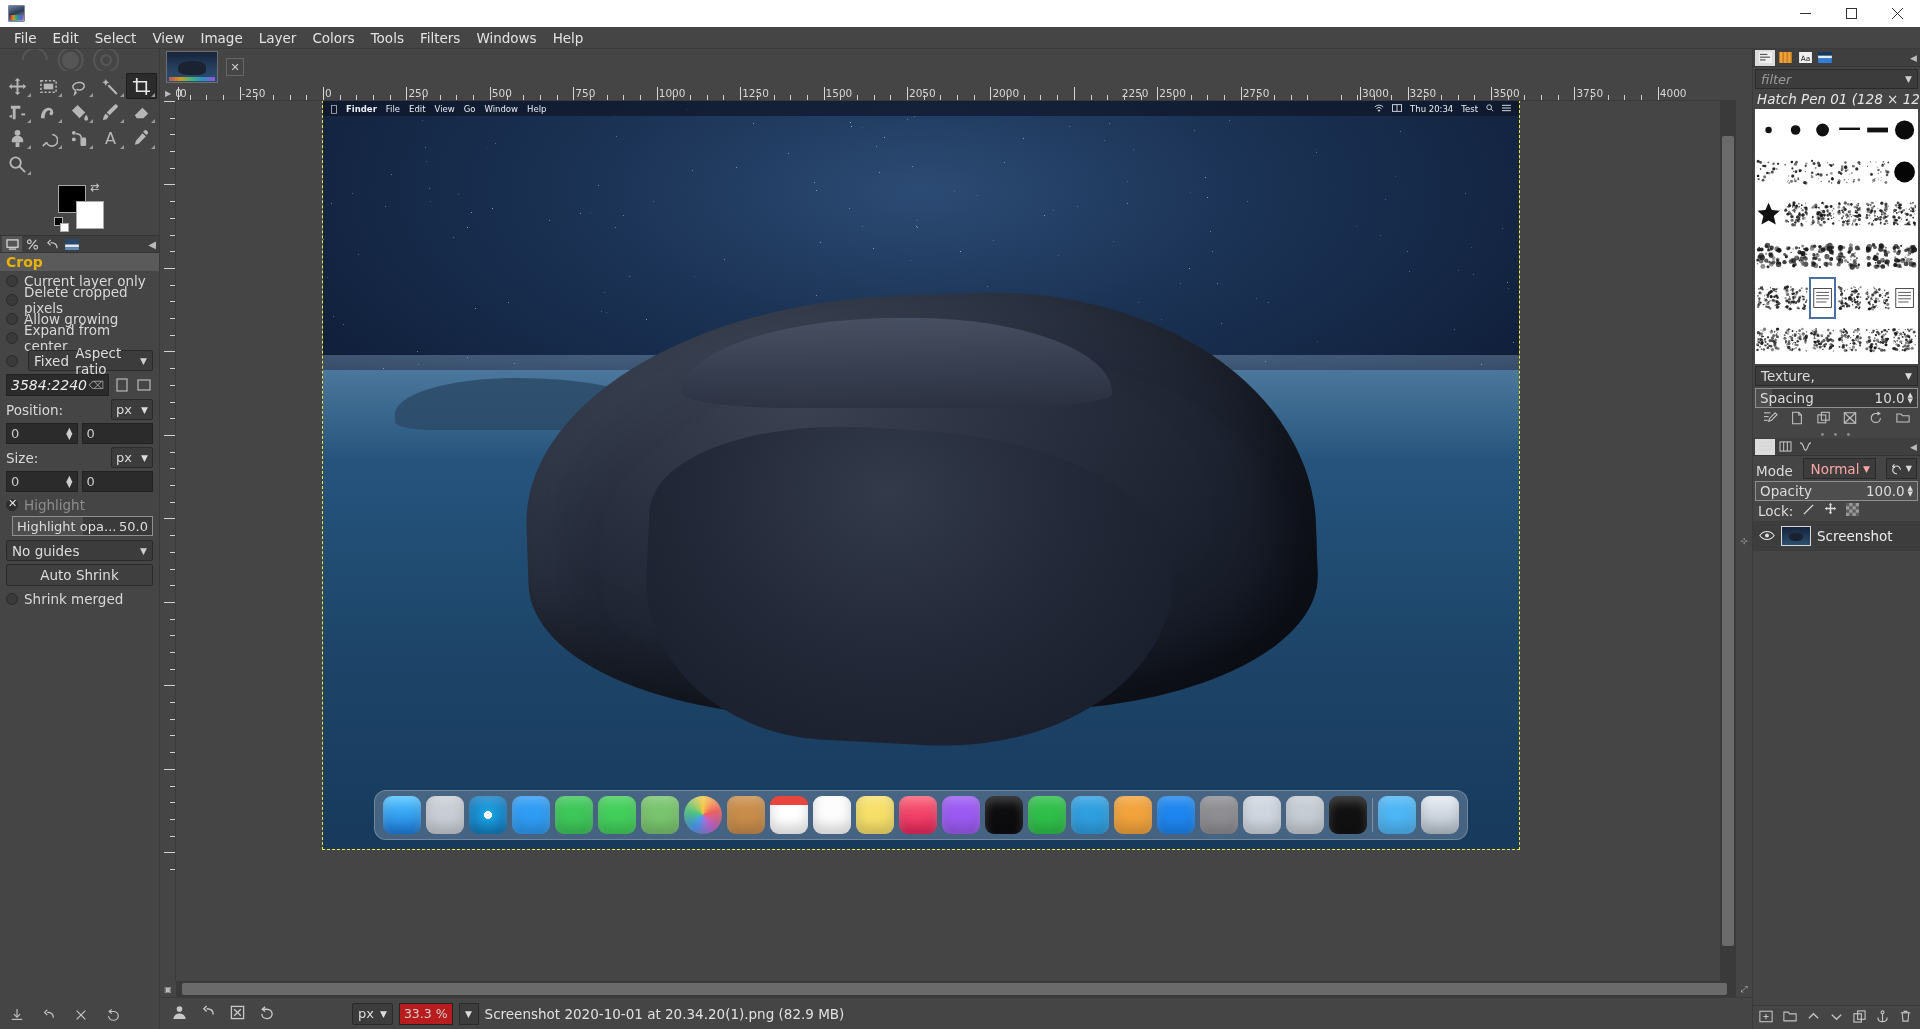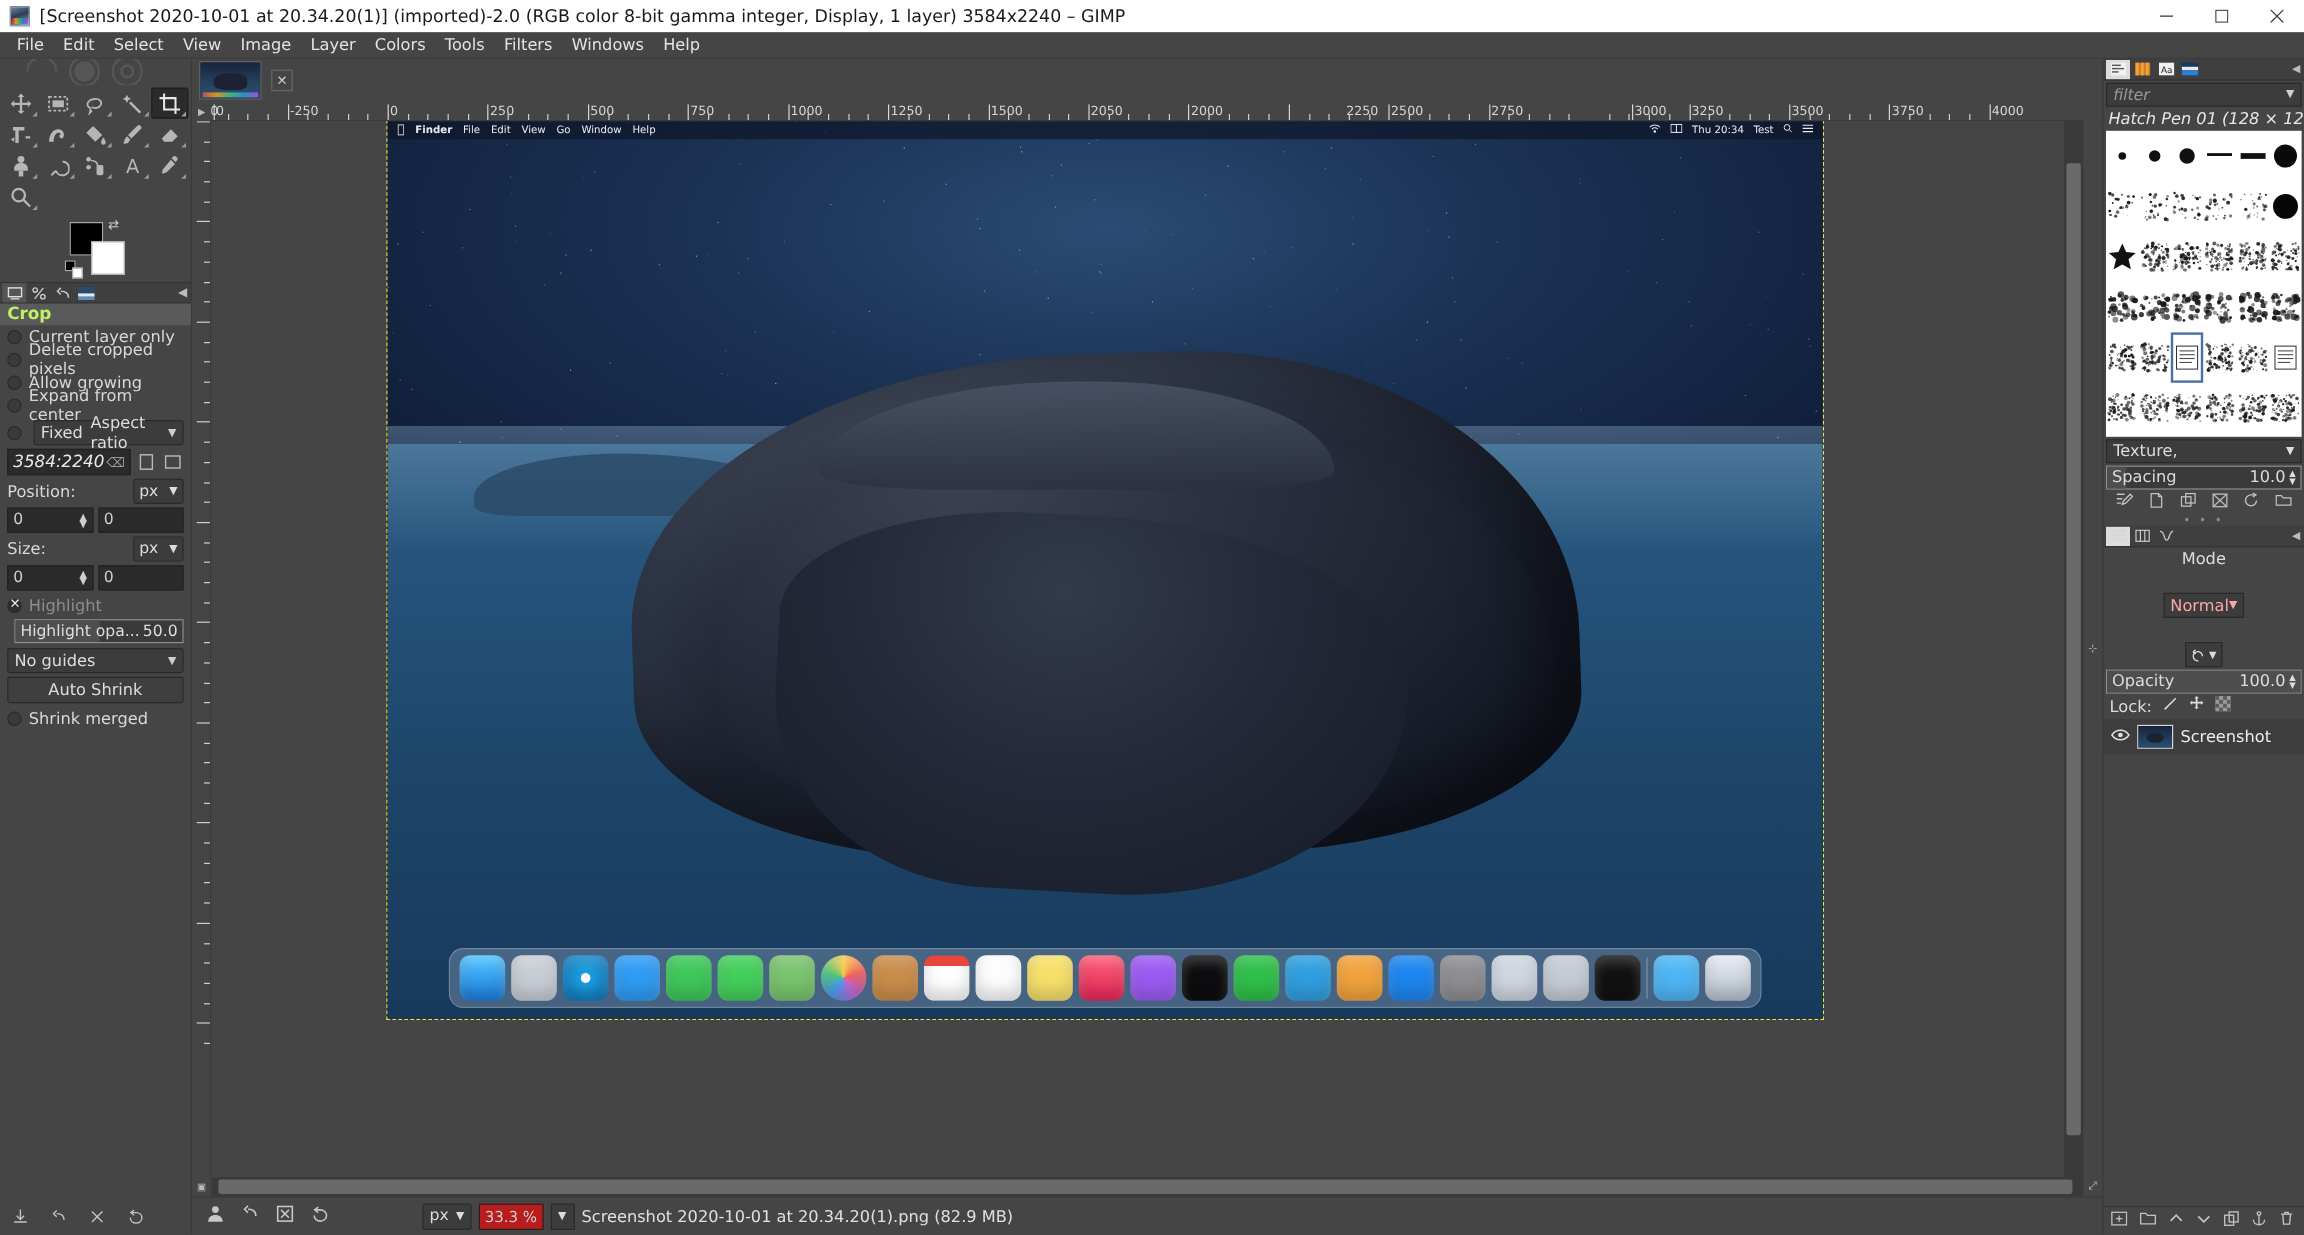--- a/index.html
+++ b/index.html
@@ -85,21 +85,21 @@
     border-top: 1px solid #343434; border-bottom: 1px solid #343434; padding-left:2px;
   }
   .dockbar .dtab {
     width: 20px; height: 16px; display:flex;align-items:center;justify-content:center;
     color:#c6c6c6; font-size: 11px;
   }
   .dockbar .dtab.sel { background:#555; }
   .dockbar .dmenu { margin-left:auto; margin-right:3px; color:#bbb; font-size:10px;}
 
   .opt-title {
-    background: #5a5a5a; color: #bef264; font-weight: bold; font-size: 14px;
+    background: #5a5a5a; color: #eab308; font-weight: bold; font-size: 14px;
     padding: 1px 6px;
   }
   .opts { padding: 0 6px; }
   .chkrow { display: flex; align-items: center; height: 19px; font-size: 13.5px; color: #d8d8d8; }
   .chk {
     width: 12px; height: 12px; border-radius: 50%; background: #3a3a3a;
     border: 1px solid #2b2b2b; margin-right: 6px; flex: 0 0 12px;
   }
   .chk.on { background:#2e2e2e; position:relative;}
   .chk.on::after{content:"\2715"; position:absolute; left:1px; top:-3px; font-size:11px; color:#e8e8e8;}
@@ -265,21 +265,21 @@
     display:flex;align-items:center;padding:0 5px;font-size:13.5px;color:#dcdcdc;
   }
   .rsel .arrow{margin-left:auto;font-size:9px;}
   .rslider{
     height:20px;background:#3a3a3a;border:1px solid #8f8f8f;margin:0 2px;
     display:flex;align-items:center;justify-content:space-between;padding:0 4px;
     font-size:13.5px;color:#dcdcdc; position:relative;
   }
   .rbtnrow{display:flex;align-items:center;justify-content:space-around;height:22px;padding:2px 4px;color:#c2c2c2;font-size:13px;}
   .griphandle{height:8px;display:flex;align-items:center;justify-content:center;color:#8a8a8a;font-size:10px;letter-spacing:2px;}
-  .moderow{display:flex;align-items:center;gap:20px;padding:2px 3px;flex-direction:column;}
+  .moderow{display:flex;align-items:flex-end;gap:10px;padding:2px 3px;}
   .moderow .mlabel{font-size:13.5px;color:#dcdcdc;}
   .modesel{flex:1 1 auto;background:#3c3c3c;border:1px solid #2a2a2a;height:21px;display:flex;align-items:center;padding:0 5px;font-size:13.5px;color:#fca5a5;}
   .modesel .arrow{margin-left:auto;font-size:9px;}
   .modebtn{background:#3c3c3c;border:1px solid #2a2a2a;height:21px;display:flex;align-items:center;padding:0 4px;gap:3px;font-size:12px;color:#dcdcdc;}
   .lockrow{display:flex;align-items:center;gap:9px;padding:2px 5px;font-size:13.5px;color:#dcdcdc;}
   .layerrow{display:flex;align-items:center;gap:6px;height:30px;background:#3d3d3d;padding:0 6px;}
   .layerrow .eye{font-size:13px;color:#e2e2e2;}
   .layerthumb{width:30px;height:20px;border:1px solid #d8d8d8;position:relative;overflow:hidden;background:#16233c;}
   .layerthumb .s{position:absolute;inset:0;background:linear-gradient(180deg,#17233b,#2a5070);}
   .layerthumb .i{position:absolute;left:24%;top:32%;width:52%;height:46%;background:#1a2231;border-radius:45%;}
@@ -287,21 +287,20 @@
   .layerbottom{margin-top:auto;height:24px;display:flex;align-items:center;gap:10px;padding:0 6px;color:#c4c4c4;font-size:13px;border-top:1px solid #3a3a3a;}
   .fillspace{flex:1 1 auto;}
 </style>
 </head>
 <body>
 
 <div class="app">
 
   <div class="titlebar">
     <div class="tb-icon"></div>
-    <div class="tb-title">[Screenshot 2020-10-01 at 20.34.20(1)] (imported)-2.0 (RGB color 8-bit gamma integer, Display, 1 layer) 3584x2240 – GIMP</div>
     <div class="win-btns">
       <div class="win-btn">
         <svg width="11" height="11" viewBox="0 0 11 11">
             <line x1="0" y1="5.5" x2="11" y2="5.5" stroke="#333" stroke-width="1"></line>
           </svg>
       </div>
       <div class="win-btn">
         <svg width="11" height="11" viewBox="0 0 11 11">
             <rect x="0.5" y="0.5" width="10" height="10" fill="none" stroke="#333" stroke-width="1"></rect>
           </svg>

